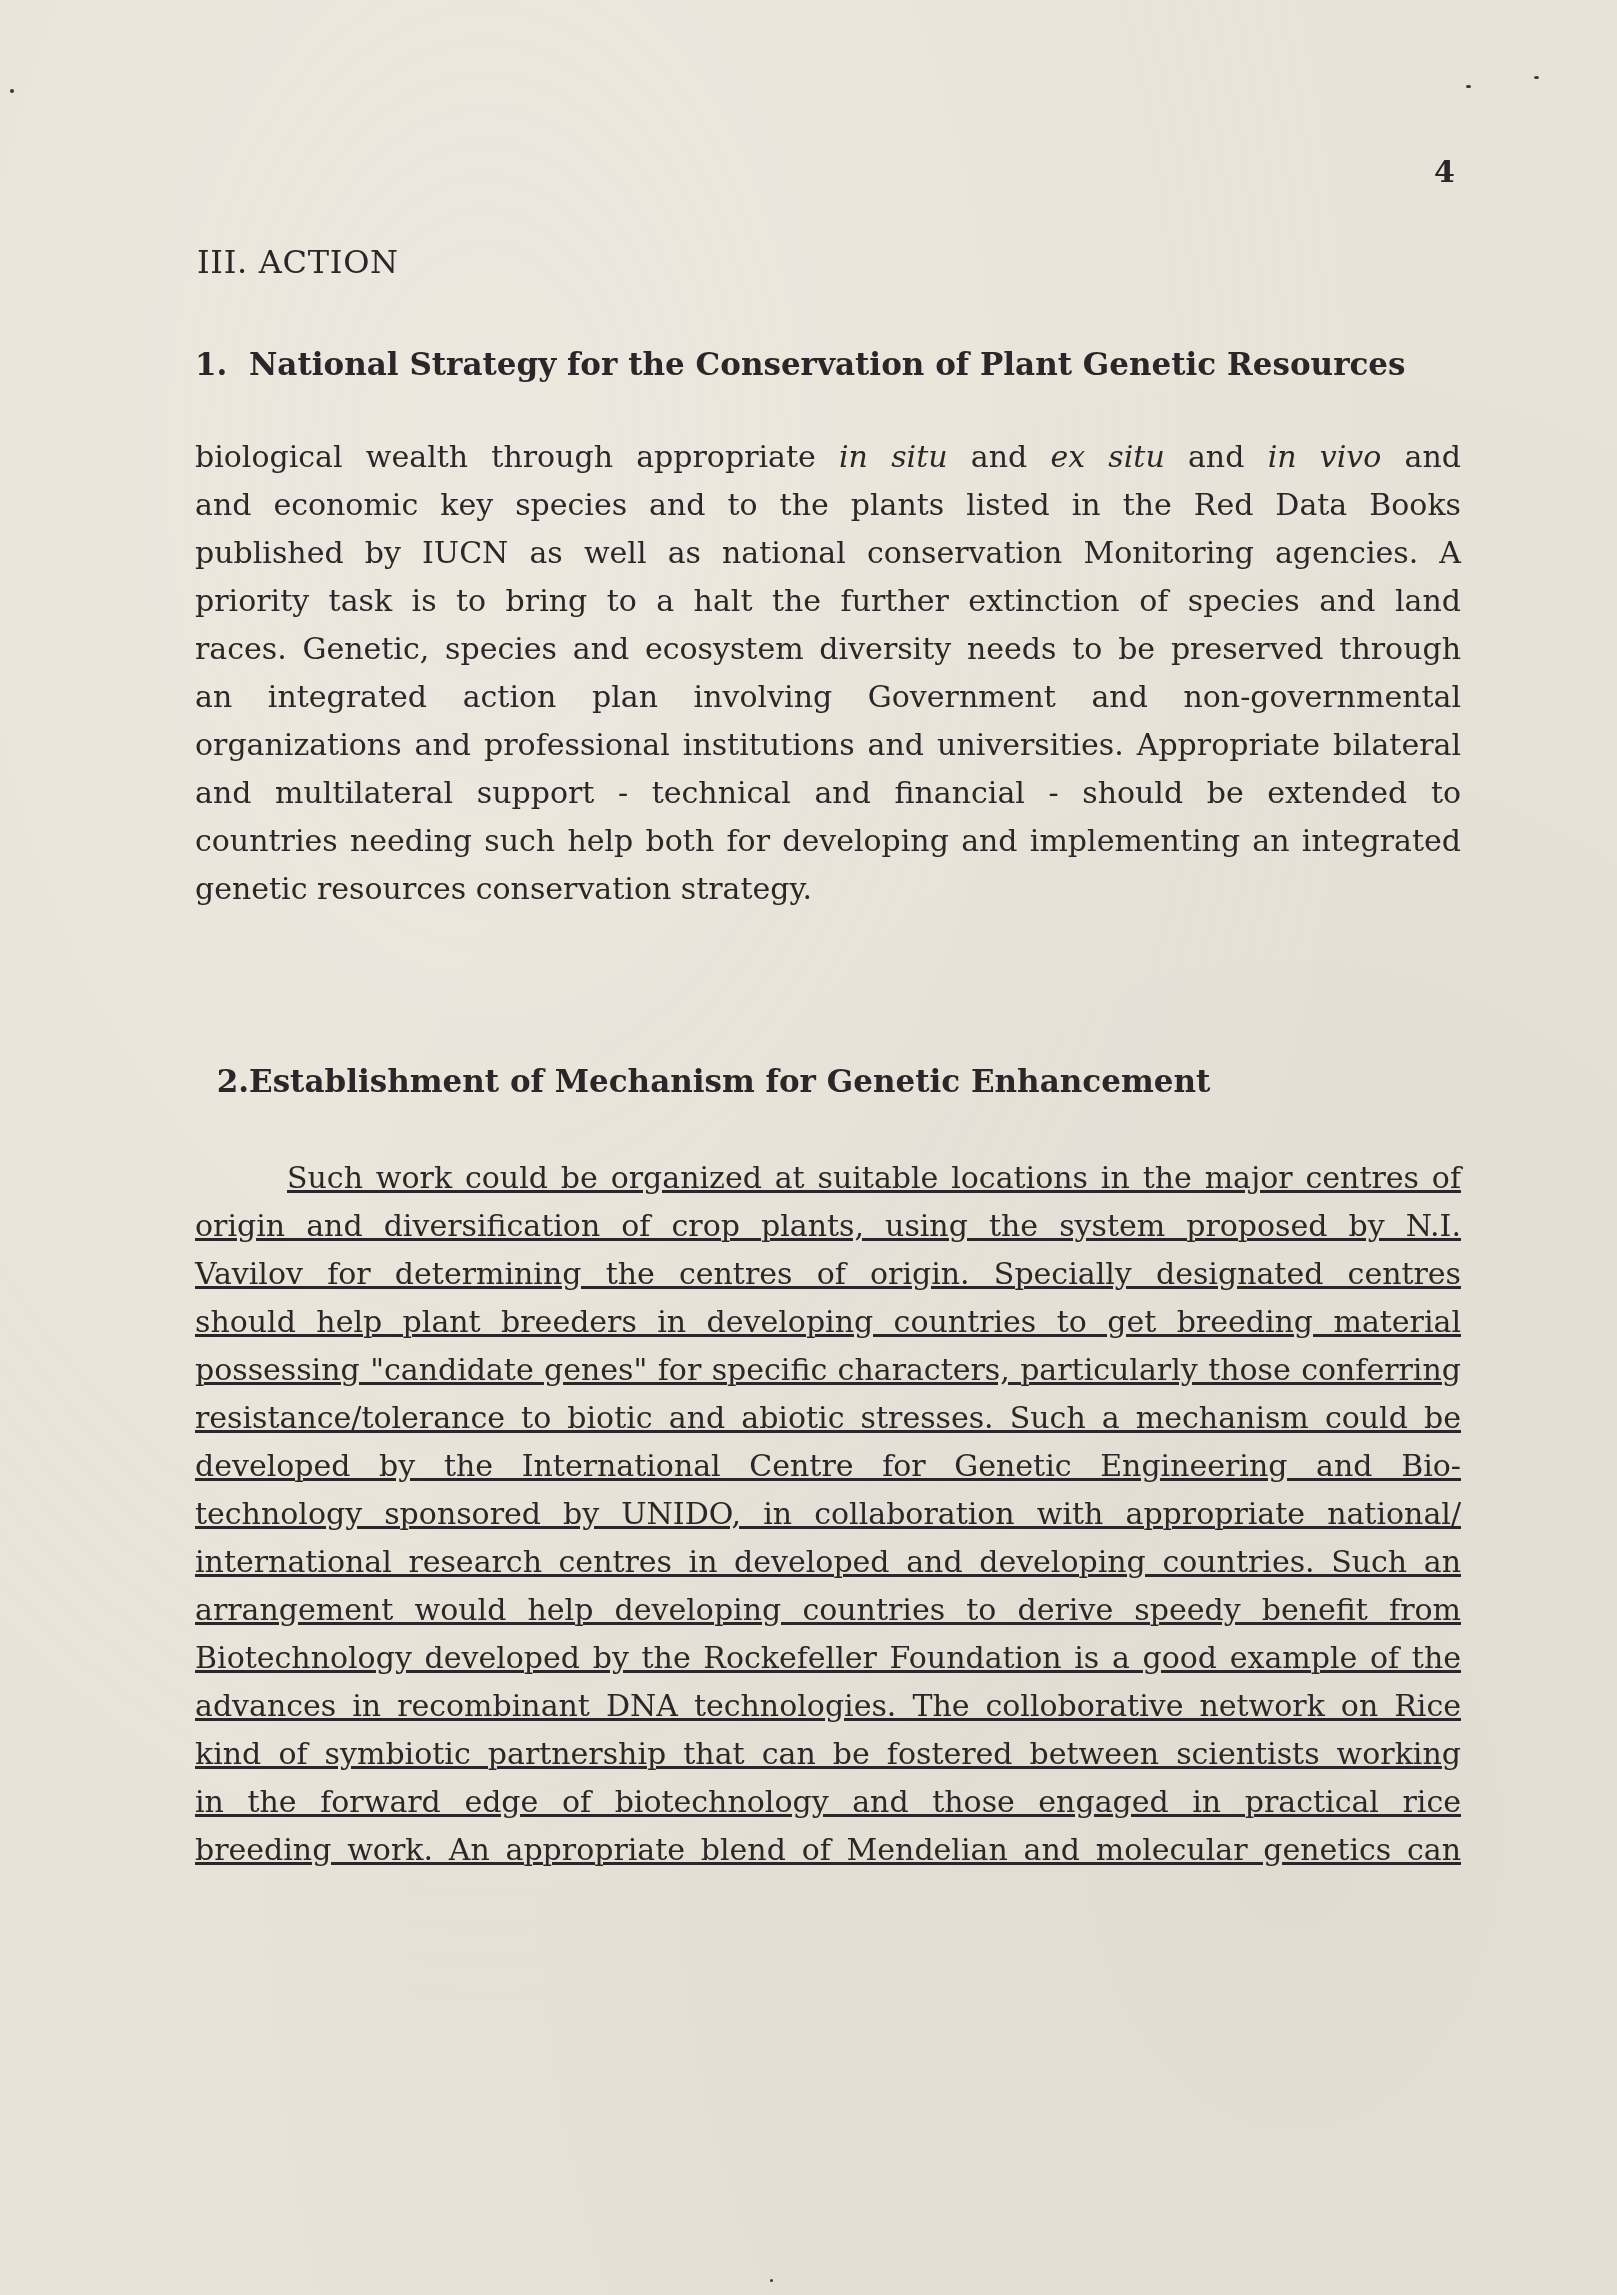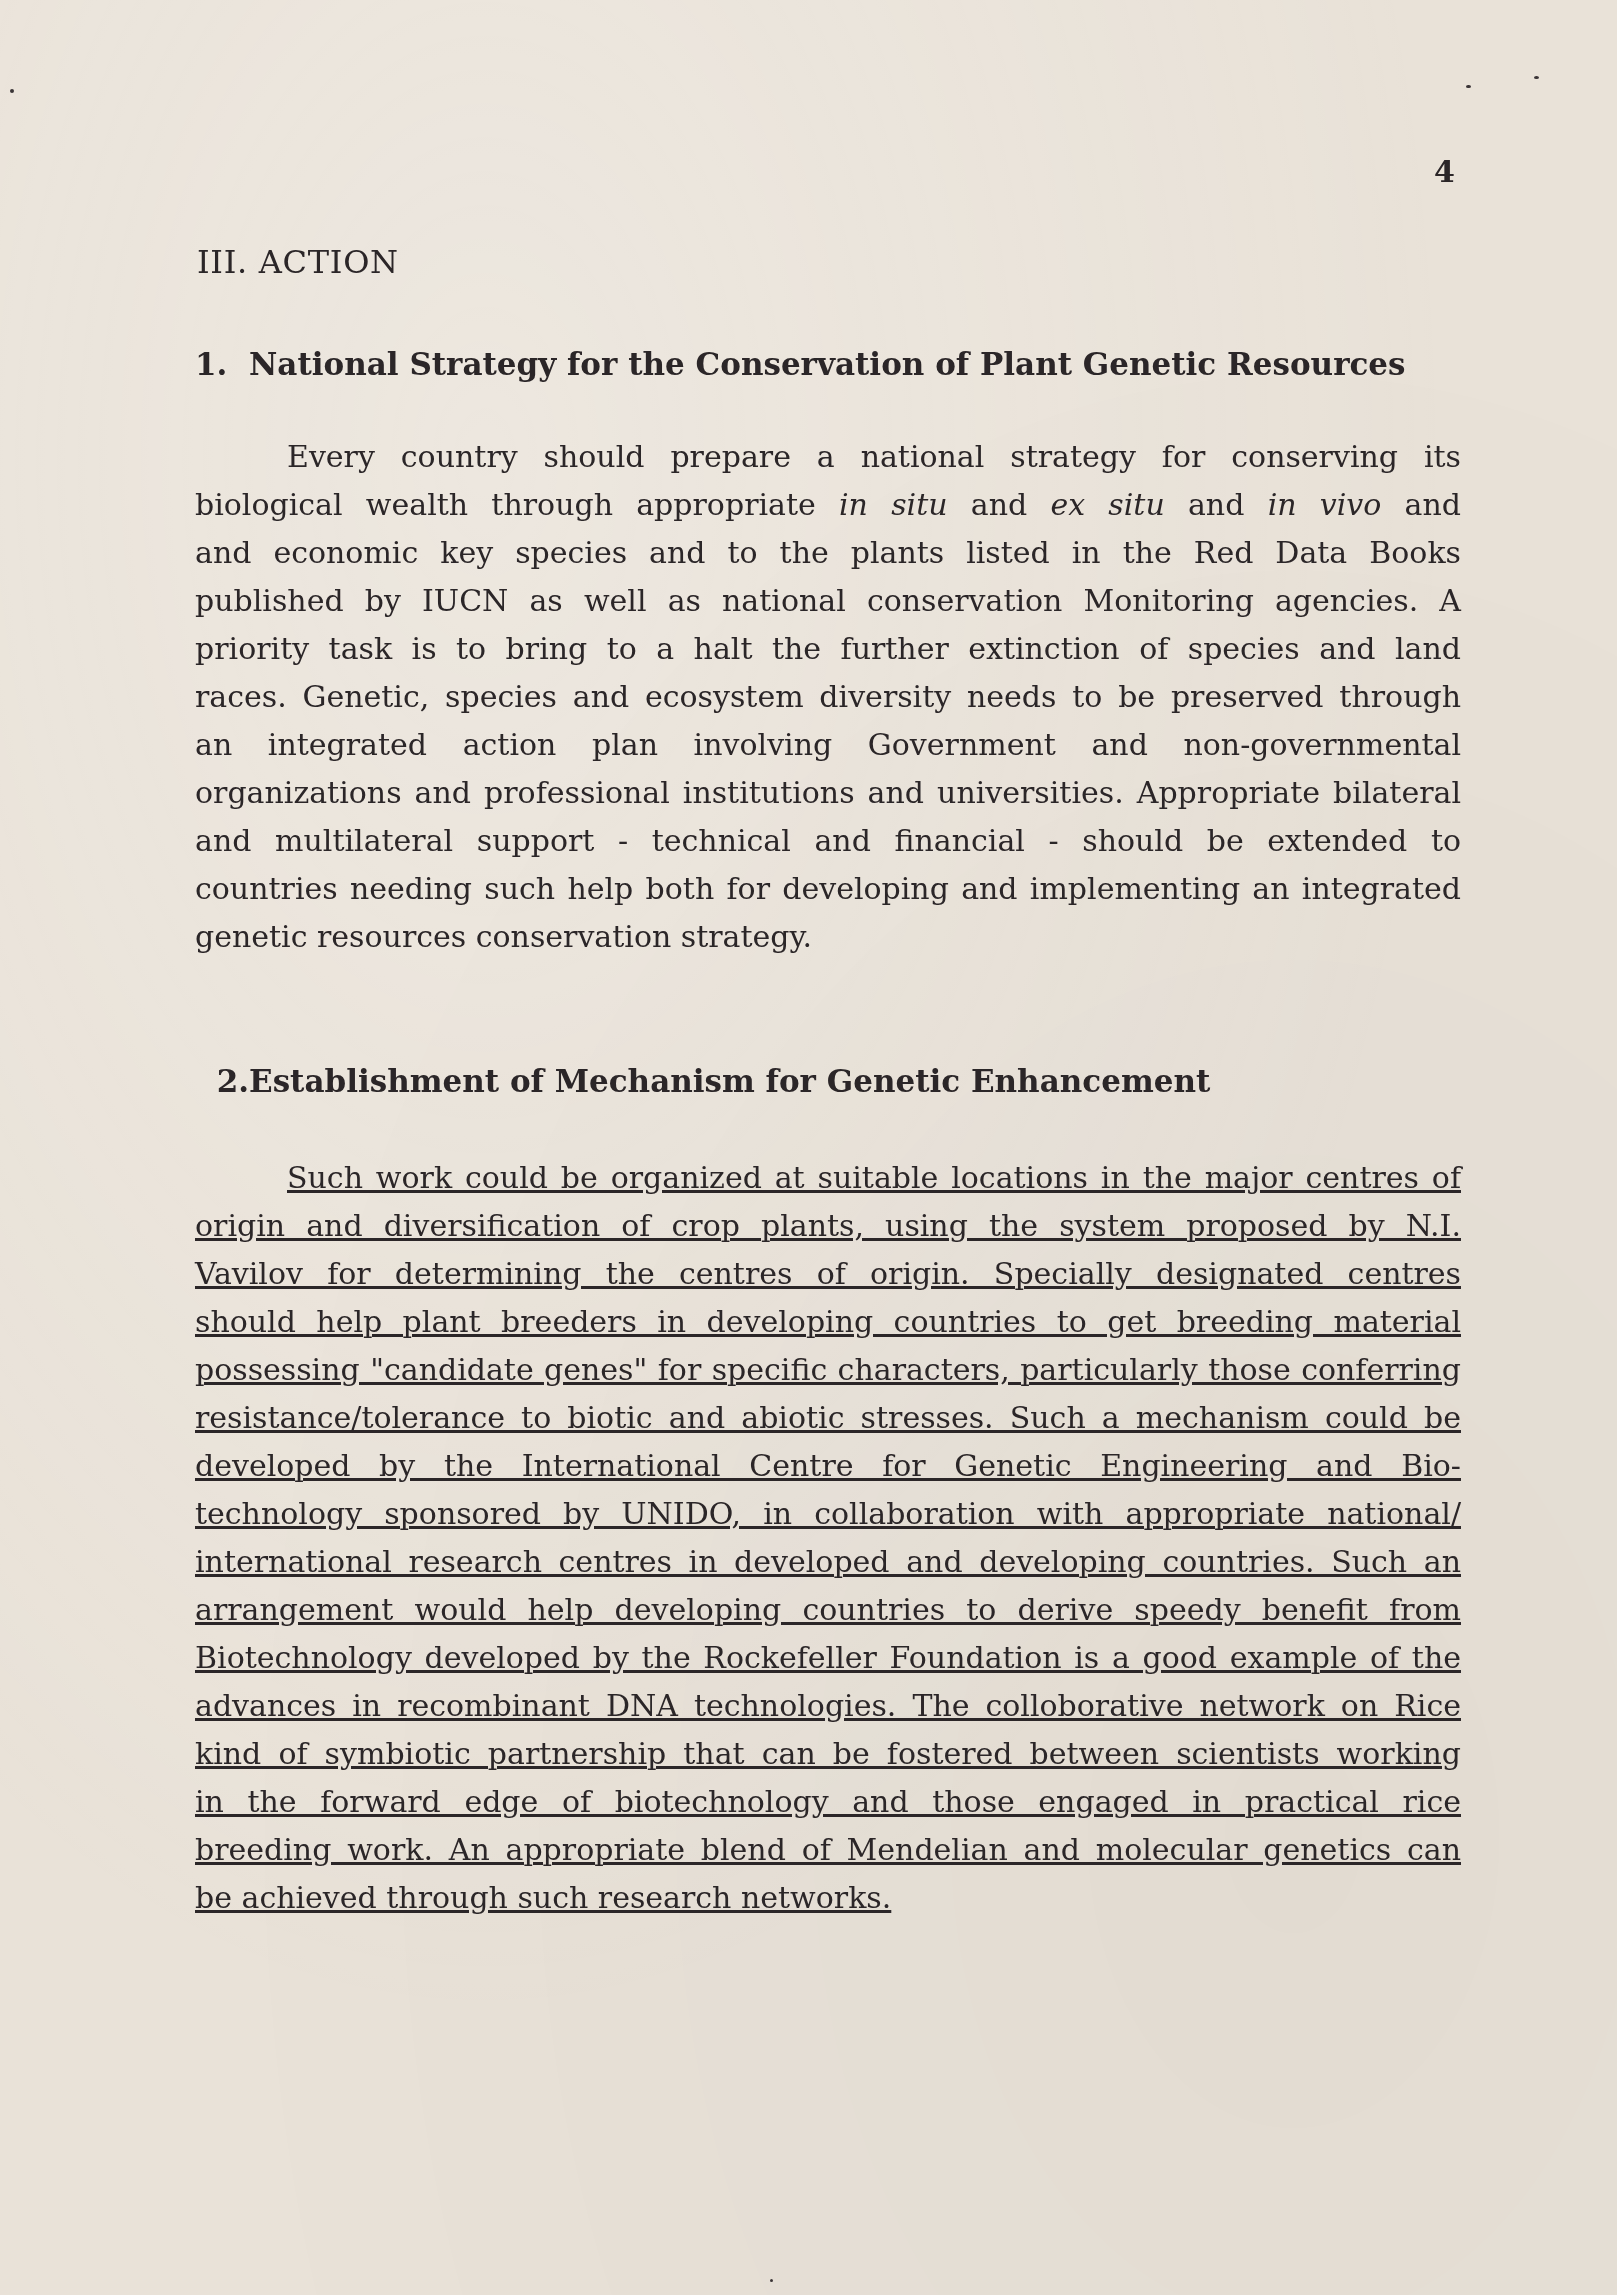--- a/index.html
+++ b/index.html
@@ -84,21 +84,20 @@
 
 <div class="page-number">4</div>
 
 <div class="heading-main">III. ACTION</div>
 
 <div class="section-heading" style="top:346px;">
   <span class="num">1.</span><span>National Strategy for the Conservation of Plant Genetic Resources</span>
 </div>
 
 <div class="paragraph" style="top:433px;">
-    <span class="line indent">Every country should prepare a national strategy for conserving its</span>
     <span class="line">biological wealth through appropriate <i>in situ</i> and <i>ex situ</i> and <i>in vivo</i> and</span>
     <span class="line">and economic key species and to the plants listed in the Red Data Books</span>
     <span class="line">published by IUCN as well as national conservation Monitoring agencies.  A</span>
     <span class="line">priority task is to bring to a halt the further extinction of species and land</span>
     <span class="line">races. Genetic, species and ecosystem diversity needs to be preserved through</span>
     <span class="line">an integrated action plan involving Government and non-governmental</span>
     <span class="line">organizations and professional institutions and universities. Appropriate bilateral</span>
     <span class="line">and multilateral support - technical and financial - should be extended to</span>
     <span class="line">countries needing such help both for developing and implementing an integrated</span>
     <span class="line last">genetic resources conservation strategy.</span>
@@ -117,15 +116,14 @@
     <span class="line">resistance/tolerance to biotic and abiotic stresses. Such a mechanism could be</span>
     <span class="line">developed by the International Centre for Genetic Engineering and Bio-</span>
     <span class="line">technology sponsored by UNIDO, in collaboration with appropriate national/</span>
     <span class="line">international research centres in developed and developing countries. Such an</span>
     <span class="line">arrangement would help developing countries to derive speedy benefit from</span>
     <span class="line">Biotechnology developed by the Rockefeller Foundation is a good example of the</span>
     <span class="line">advances in recombinant DNA technologies.  The colloborative network on Rice</span>
     <span class="line">kind of symbiotic partnership that can be fostered between scientists working</span>
     <span class="line">in the forward edge of biotechnology and those engaged in practical rice</span>
     <span class="line">breeding work. An appropriate blend of Mendelian and molecular genetics can</span>
-    <span class="line last">be achieved through such research networks.</span>
   </div>
 
 
 </body></html>

